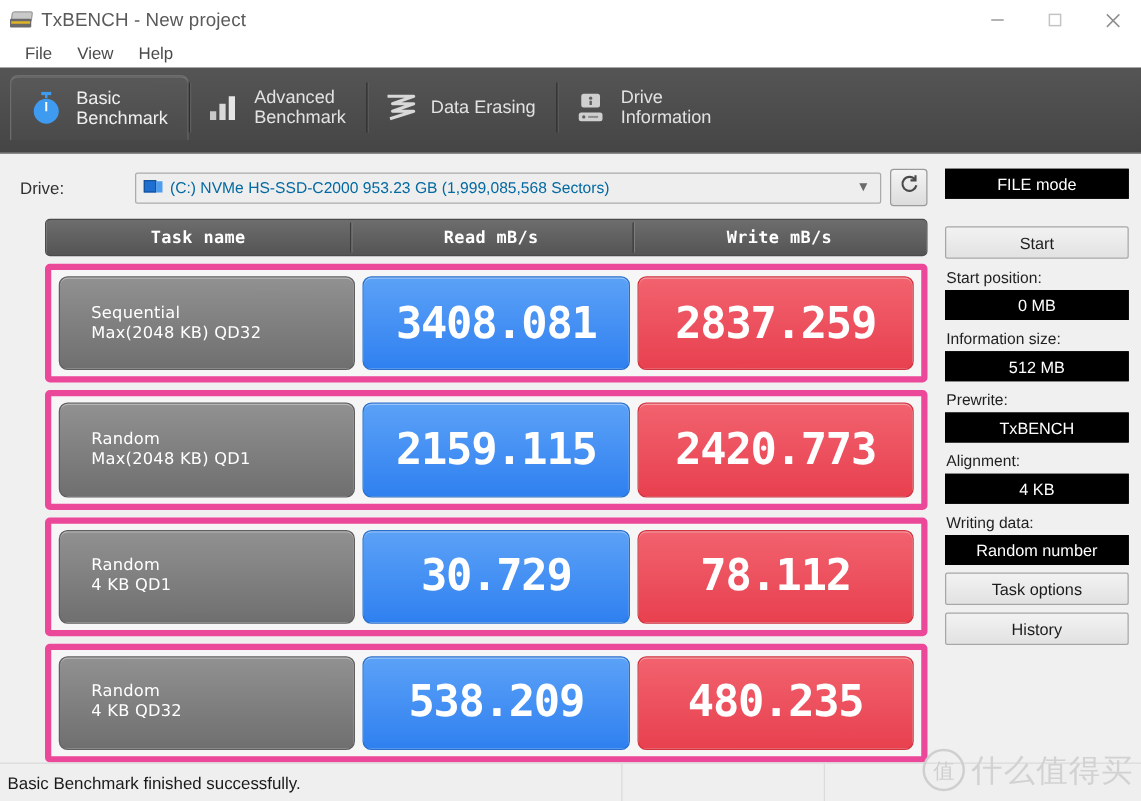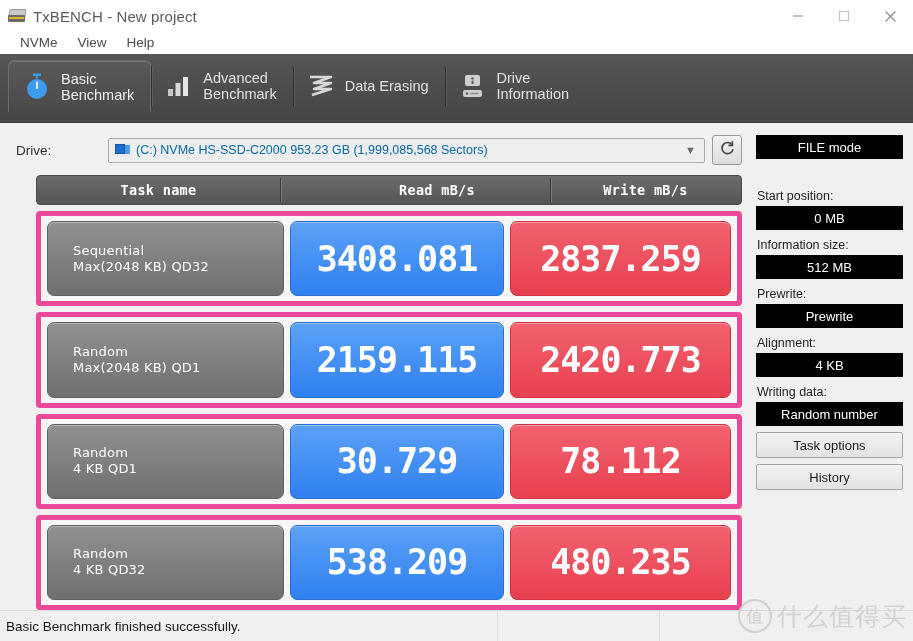--- a/index.html
+++ b/index.html
@@ -251,21 +251,21 @@
     letter-spacing: 0.3px;
     position: relative;
   }
   .th + .th::before {
     content: "";
     position: absolute; left: 0; top: 2px; bottom: 2px;
     width: 1px; background: #3a3a3a;
     box-shadow: 1px 0 0 #7d7d7d;
   }
   .col-task { flex: 0 0 243px; }
-  .col-read { flex: 0 0 226px; padding-left: 44px; }
+  .col-read { flex: 0 0 226px; }
   .col-write { flex: 1 1 auto; }
 
   .trow {
     display: flex;
     align-items: center;
     background: #f6f6f6;
     border: 5px solid #ec4899;
     border-radius: 4px;
     margin-top: 6px;
     padding: 5px 6px;
@@ -430,21 +430,21 @@
       <div class="wc">
         <svg width="13" height="13" viewBox="0 0 13 13">
             <line x1="1.5" y1="1.5" x2="11.5" y2="11.5" stroke="#8e8e8e" stroke-width="1.2"></line>
             <line x1="11.5" y1="1.5" x2="1.5" y2="11.5" stroke="#8e8e8e" stroke-width="1.2"></line>
           </svg>
       </div>
     </div>
   </div>
 
   <div class="menubar">
-    <div class="menuitem">NVMe</div>
+    <div class="menuitem">File</div>
     <div class="menuitem">View</div>
     <div class="menuitem">Help</div>
   </div>
 
   <div class="tabstrip">
 
     <div class="tab active">
       <span class="tab-icon">
         <svg width="26" height="28" viewBox="0 0 26 28">
           <rect x="9" y="0.5" width="8" height="2.6" fill="#3f9bf0"></rect>
@@ -559,29 +559,30 @@
           </div>
           <div class="chip read">538.209</div>
           <div class="chip write">480.235</div>
         </div>
       </div>
     </div>
 
     <div class="right">
       <div class="blackbtn">FILE mode</div>
       <div class="gap-start"></div>
+      <div class="greybtn">Start</div>
 
       <div class="fieldlabel">Start position:</div>
       <div class="blackbtn">0 MB</div>
 
       <div class="fieldlabel">Information size:</div>
       <div class="blackbtn">512 MB</div>
 
       <div class="fieldlabel">Prewrite:</div>
-      <div class="blackbtn">Prewrite</div>
+      <div class="blackbtn">TxBENCH</div>
 
       <div class="fieldlabel">Alignment:</div>
       <div class="blackbtn">4 KB</div>
 
       <div class="fieldlabel">Writing data:</div>
       <div class="blackbtn">Random number</div>
 
       <div class="gap-sm"></div>
       <div class="greybtn">Task options</div>
       <div class="gap-sm"></div>

